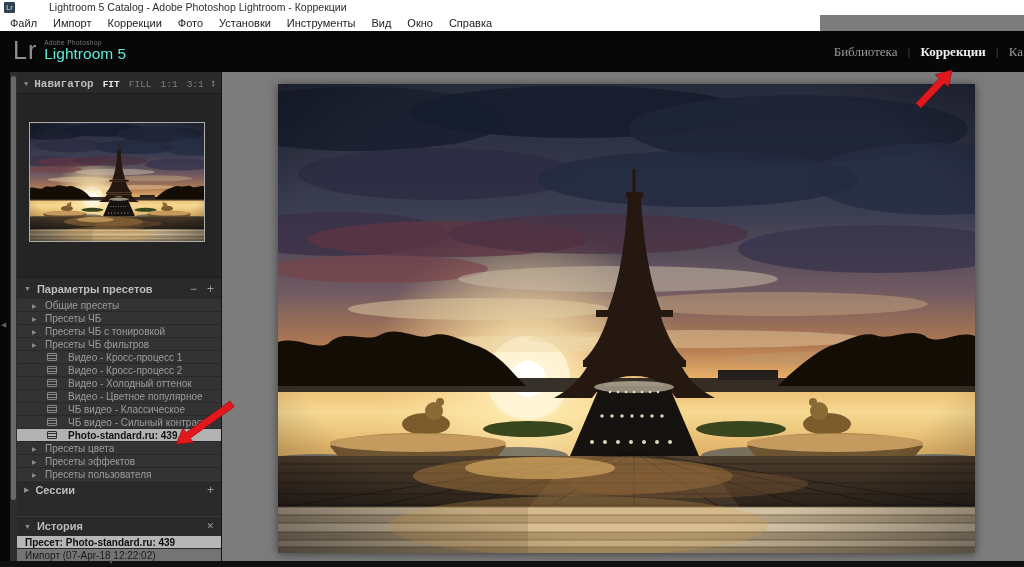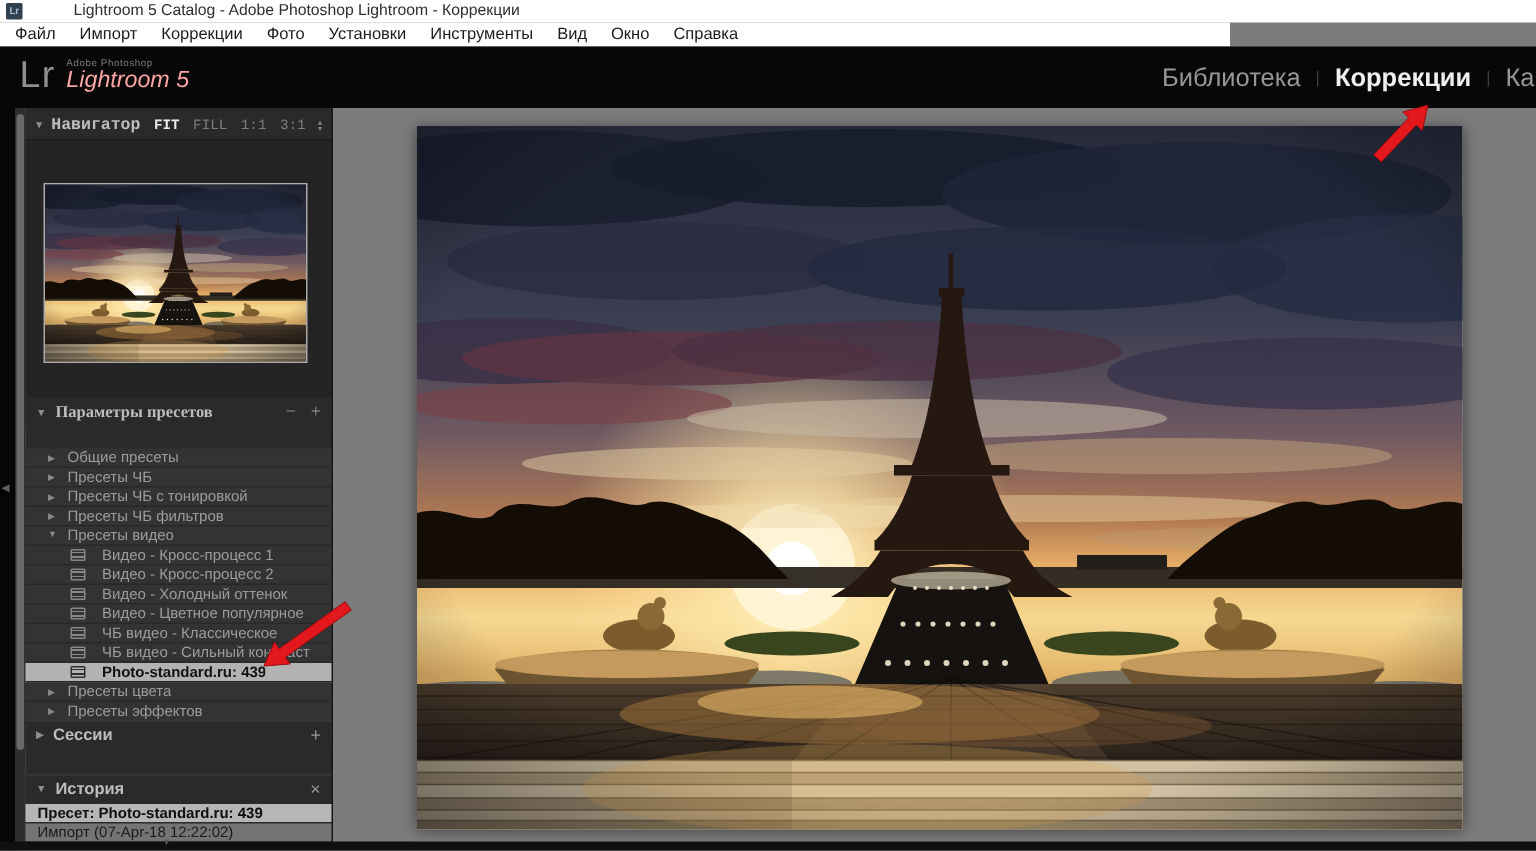--- a/index.html
+++ b/index.html
@@ -17,24 +17,24 @@
   .menubar { position:absolute; left:0; top:15px; width:820px; height:16px; background:#ffffff;
              display:flex; align-items:center; padding-left:2px; }
   .menu-item { font-size:11px; color:#1c1c1c; padding:0 8px; line-height:16px; cursor:default; }
 
   
   .modulebar { position:absolute; left:0; top:31px; width:1024px; height:41px; background:#070707; }
   .idplate { position:absolute; left:13px; top:6px; display:flex; align-items:flex-end; }
   .lr-big { font-size:25px; color:#8f8f8f; line-height:26px; letter-spacing:1px; }
   .idcol { margin-left:7px; margin-bottom:1px; }
   .id-small { font-size:6.5px; color:#7d7d7d; letter-spacing:.4px; }
-  .id-main { font-size:15.5px; color:#fca5a5; line-height:16px;font-style:italic; }
+  .id-main { font-size:15.5px; color:#5eead4; line-height:16px; }
   .modules { position:absolute; right:0; top:0; height:41px; display:flex; align-items:center;
              white-space:nowrap; padding-right:1px; }
-  .module { font-size:17px; color:#979797; cursor:default; }
+  .module { font-size:13px; color:#979797; cursor:default;font-family:Liberation Serif, serif; }
   .module.active { color:#efefef; font-weight:bold; }
   .mod-sep { color:#3f3f3f; font-size:11px; padding:0 10px; }
 
   
   .left-edge { position:absolute; left:0; top:72px; width:10px; height:495px; background:#060606; }
   .collapse-left { position:absolute; left:1px; top:249px; font-size:7px; color:#5f5f5f; cursor:pointer; }
   .scroll-track { position:absolute; left:10px; top:72px; width:7px; height:495px; background:#2e2e2e; }
   .scroll-thumb { position:absolute; left:1px; top:4px; width:5px; height:424px; background:#696969; border-radius:3px; }
 
   .left-panel { position:absolute; left:17px; top:72px; width:205px; height:490px; background:#2a2a2a;
@@ -52,21 +52,21 @@
   .navopt.active { color:#e9e9e9; font-weight:bold; }
   .updown { display:inline-flex; flex-direction:column; margin-left:8px; color:#7f7f7f;
             font-size:5px; line-height:4px; cursor:pointer; }
 
   .nav-body { position:absolute; left:0; top:21px; right:0; height:185px; background:#242424;
               border-top:1px solid #1c1c1c; border-bottom:1px solid #1c1c1c; }
   .nav-thumb { position:absolute; left:12px; top:28px; width:176px; height:120px;
                border:1px solid #adadad; background:#111; cursor:pointer; }
   .nav-thumb svg { display:block; }
 
-  .presets-header { top:193px;font-family:Liberation Serif, serif; }
+  .presets-header { top:207px; }
   .preset-list { position:absolute; left:0; top:227px; right:0; }
   .prow { display:flex; align-items:center; height:13px; background:#333333;
           border-bottom:1px solid #282828; font-size:10px; color:#9c9c9c; cursor:pointer; }
   .prow .tri { display:inline-block; width:9px; margin-left:15px; font-size:6px; color:#8a8a8a; }
   .prow .plabel { margin-left:4px; white-space:nowrap; overflow:hidden; }
   .pico { display:inline-block; width:10px; height:8px; margin-left:30px; margin-right:7px; flex:none;
           border:1px solid #878787; border-radius:1px;
           background:linear-gradient(#33330000 0 1px, #878787 1px 2px, rgba(0,0,0,0) 2px 4px, #878787 4px 5px, rgba(0,0,0,0) 5px); }
   .prow.sel { background:#b2b2b2; color:#121212; font-weight:bold; }
   .prow.sel .pico { border-color:#2e2e2e;
@@ -338,24 +338,20 @@
         </div>
         <div class="prow">
           <span class="tri">▶</span>
           <span class="plabel">Пресеты ЧБ с тонировкой</span>
         </div>
         <div class="prow">
           <span class="tri">▶</span>
           <span class="plabel">Пресеты ЧБ фильтров</span>
         </div>
         <div class="prow">
-          <span class="tri">▼</span>
-          <span class="plabel">Пресеты видео</span>
-        </div>
-        <div class="prow">
           <span class="pico"></span>
           <span class="plabel">Видео - Кросс-процесс 1</span>
         </div>
         <div class="prow">
           <span class="pico"></span>
           <span class="plabel">Видео - Кросс-процесс 2</span>
         </div>
         <div class="prow">
           <span class="pico"></span>
           <span class="plabel">Видео - Холодный оттенок</span>

